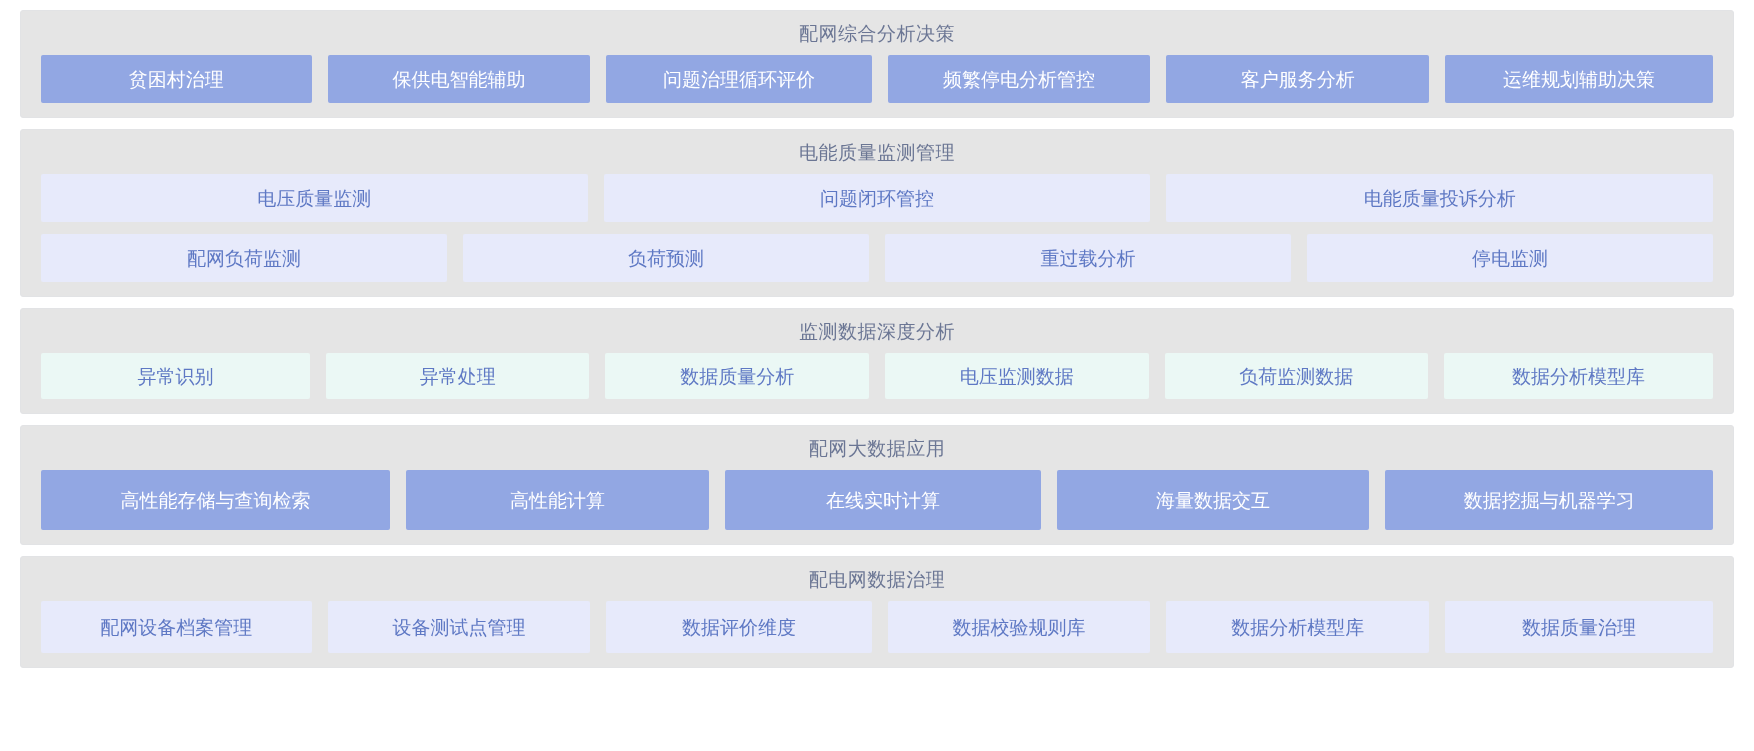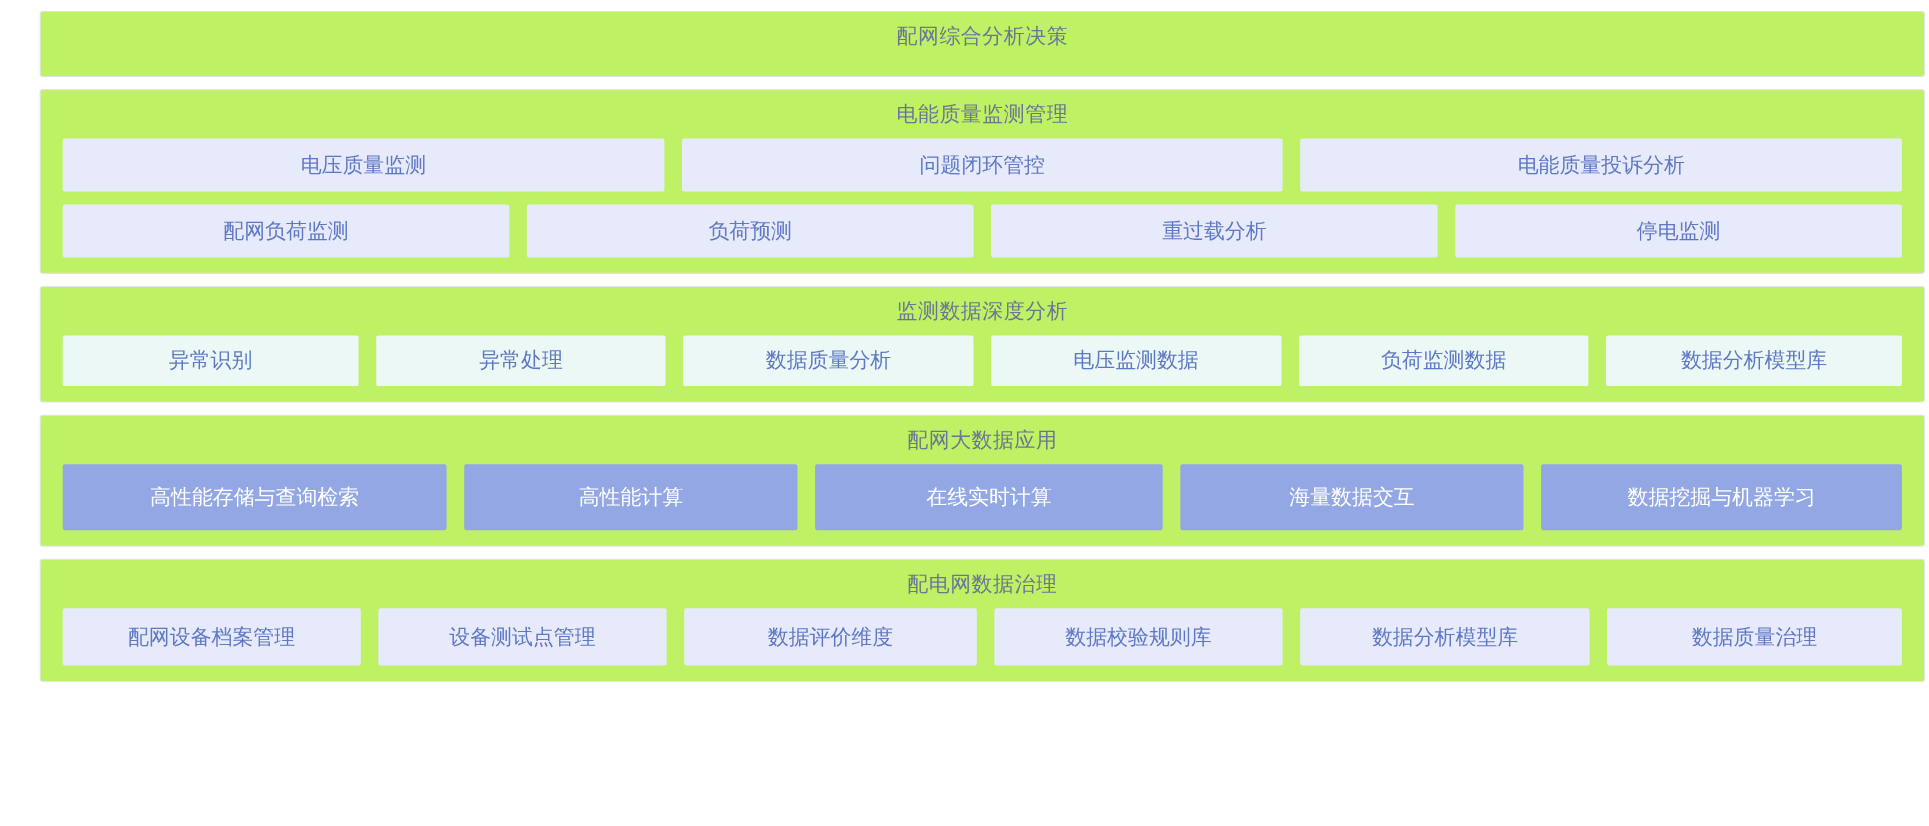--- a/index.html
+++ b/index.html
@@ -17,24 +17,23 @@
   .page {
     width: 1754px;
     padding: 10px 20px 0 20px;
     display: flex;
     flex-direction: column;
     gap: 11px;
   }
   .section {
     border: 1px solid #e2e3e5;
     border-radius: 3px;
-    background: #bef264;
+    background: #e5e5e5;
     padding: 10px 20px 14px 20px;
     width: 100%;
-    margin-left: 16px;
   }
   .section-title {
     text-align: center;
     font-size: 19px;
     line-height: 26px;
     color: #6b7694;
     letter-spacing: 0.5px;
     margin-bottom: 8px;
     white-space: nowrap;
   }
@@ -77,20 +76,28 @@
   .sec-5 .item { height: 52px; }
 
   .sec-5 { }
 </style>
 </head>
 <body>
 
 <div class="page">
     <div class="section sec-1">
       <div class="section-title">配网综合分析决策</div>
+      <div class="row">
+        <div class="item solid" style="flex: 1.03 1 0px;">贫困村治理</div>
+        <div class="item solid" style="flex: 1 1 0px;">保供电智能辅助</div>
+        <div class="item solid" style="flex: 1.01 1 0px;">问题治理循环评价</div>
+        <div class="item solid" style="flex: 1 1 0px;">频繁停电分析管控</div>
+        <div class="item solid" style="flex: 1 1 0px;">客户服务分析</div>
+        <div class="item solid" style="flex: 1.02 1 0px;">运维规划辅助决策</div>
+      </div>
     </div>
     <div class="section sec-2">
       <div class="section-title">电能质量监测管理</div>
       <div class="row">
         <div class="item lavender" style="flex: 1 1 0px;">电压质量监测</div>
         <div class="item lavender" style="flex: 1 1 0px;">问题闭环管控</div>
         <div class="item lavender" style="flex: 1 1 0px;">电能质量投诉分析</div>
       </div>
       <div class="row">
         <div class="item lavender" style="flex: 1 1 0px;">配网负荷监测</div>

